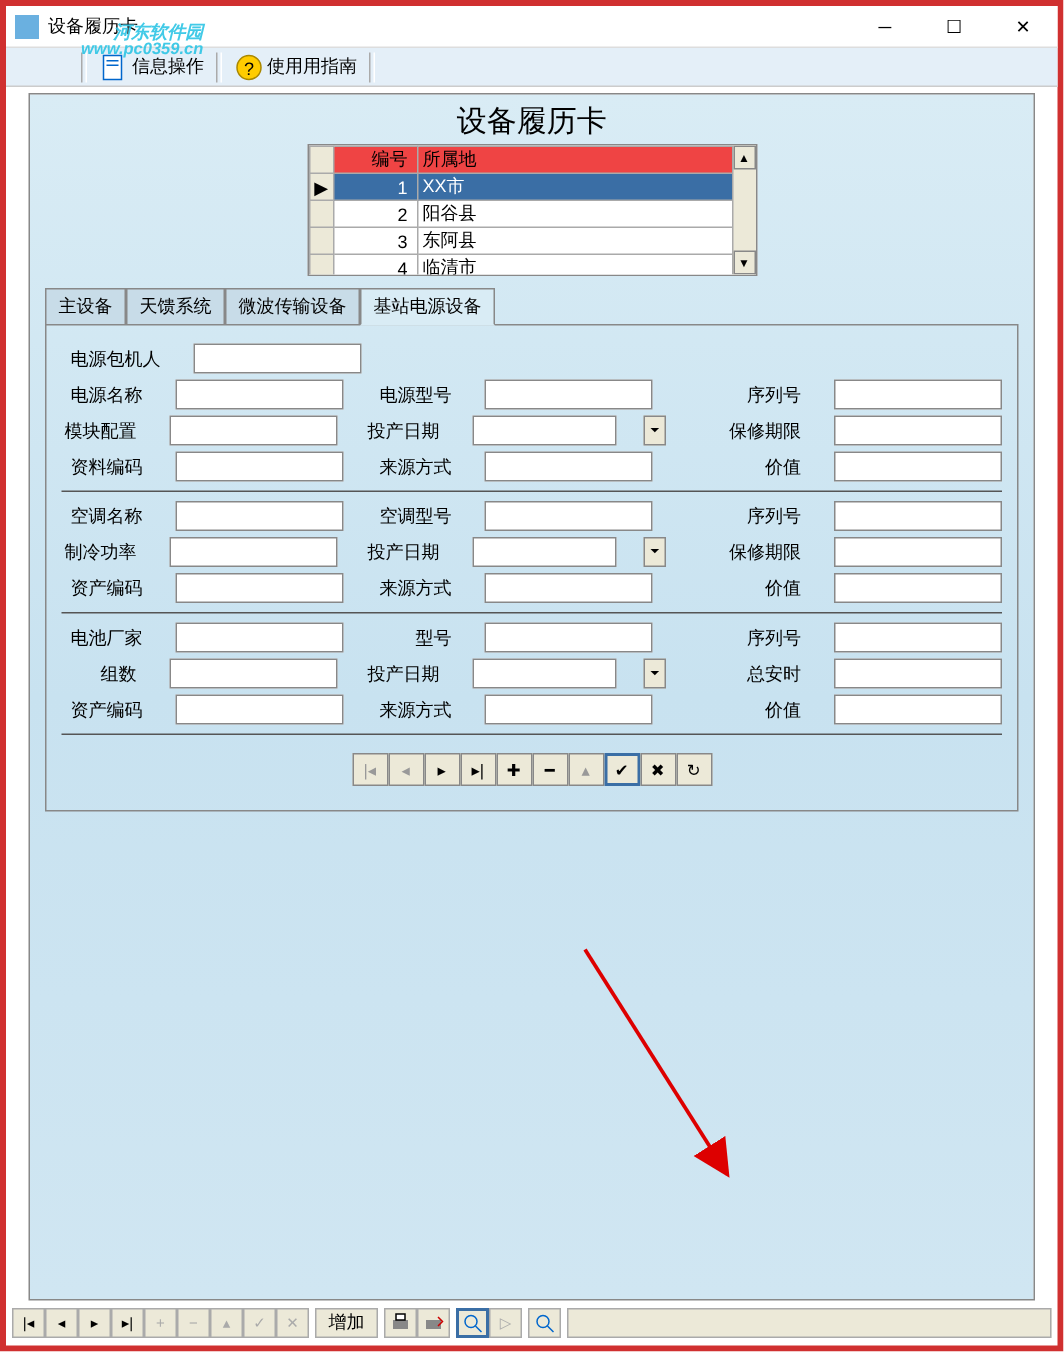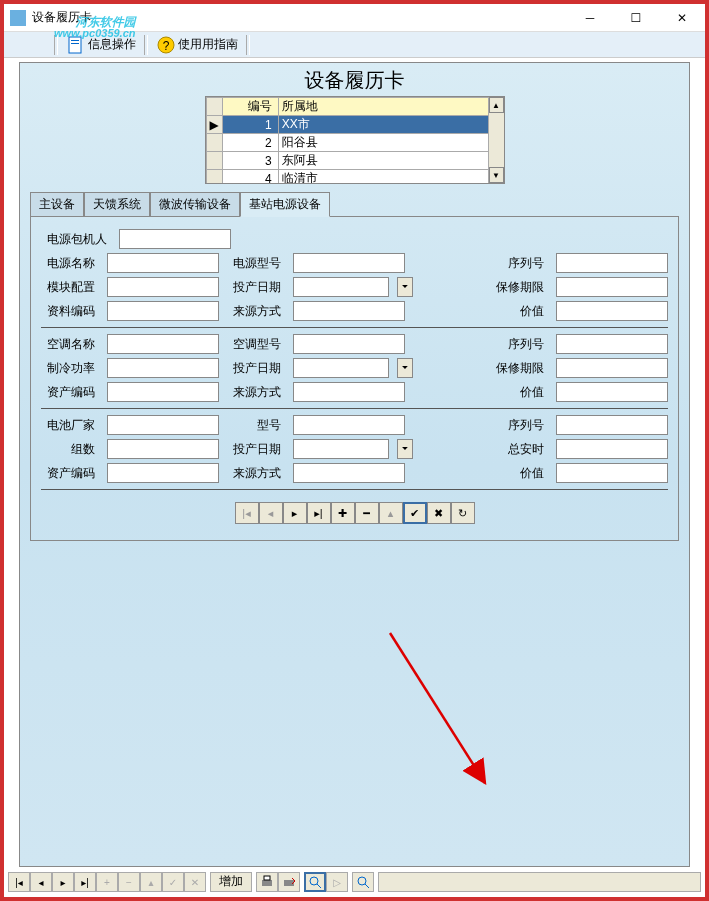--- a/index.html
+++ b/index.html
@@ -18,36 +18,36 @@
 .menu-icon-img { width: 20px; height: 20px; }
 .watermark { position: absolute; top: 4px; left: 40px; color: #2ec5e5; font-size: 20px; font-weight: bold; font-style: italic; opacity: 0.9; pointer-events: none; z-index: 100; text-align: right; }
 .watermark .sub { font-size: 11px; color: #2ec5e5; display: block; margin-top: -4px; margin-left: 10px; }
 
 .content-area { position: absolute; top: 58px; left: 15px; right: 15px; bottom: 30px; border: 1px solid #888; background: linear-gradient(180deg, #d9ecf5 0%, #c8e2f0 50%, #d0e6f2 100%); }
 
 .card-title { text-align: center; font-size: 20px; font-family: SimSun, serif; padding: 4px 0 2px; }
 .grid-wrap { width: 300px; margin: 0 auto; height: 88px; background: #fff; border: 1px solid #888; overflow: hidden; position: relative; }
 .grid-table { width: 100%; border-collapse: collapse; }
 .grid-table th, .grid-table td { border: 1px solid #aaa; height: 17px; padding: 0 3px; text-align: left; background: #fff; }
-.grid-table th { background: #fef9c3; font-weight: normal; }
+.grid-table th { background: #ef4444; font-weight: normal; }
 .grid-table .rowhead { width: 14px; background: #ece9d8; text-align: center; }
 .grid-table .idcol { width: 56px; text-align: right; padding-right: 6px; }
 .grid-table tr.sel td { background: #3a6ea5; color: #fff; }
 .grid-table tr.sel .rowhead { background: #ece9d8; color: #000; }
 .grid-scroll { position: absolute; right: 0; top: 0; bottom: 0; width: 16px; background: #ece9d8; border-left: 1px solid #aaa; }
 .grid-scroll-btn { height: 16px; background: #ece9d8; border: 1px solid #888; display: flex; align-items: center; justify-content: center; font-size: 8px; }
 
 .tab-strip { margin: 8px 10px 0 10px; display: flex; }
 .tab { padding: 3px 8px; border: 1px solid #888; border-bottom: none; background: #d9ecf5; margin-right: 0; cursor: pointer; position: relative; }
 .tab.active { background: #d9ecf5; z-index: 2; border-bottom: 1px solid #d9ecf5; margin-bottom: -1px; }
 .tab:not(.active) { background: #c8dce8; }
 
 .tab-body { margin: 0 10px; border: 1px solid #888; padding: 8px 10px; background: transparent; }
 
-.form-row { display: flex; align-items: center; margin: 4px 0; gap: 8px; }
+.form-row { display: flex; align-items: center; margin: 4px 0; gap: 18px; }
 .sec-sep { border-top: 1px solid #555; margin: 6px 0; }
 .lbl { width: 58px; text-align: right; padding-right: 4px; }
 .lbl.w70 { width: 70px; }
 .inp { border: 1px solid #888; background: #fff; height: 20px; }
 .inp.w100 { width: 112px; }
 .inp.w112 { width: 112px; }
 .inp.w90 { width: 96px; }
 .ddbtn { width: 16px; height: 20px; border: 1px solid #888; background: #ece9d8; display: inline-flex; align-items: center; justify-content: center; font-size: 8px; cursor: pointer; }
 
 .txtarea-wrap { margin-top: 6px; }

